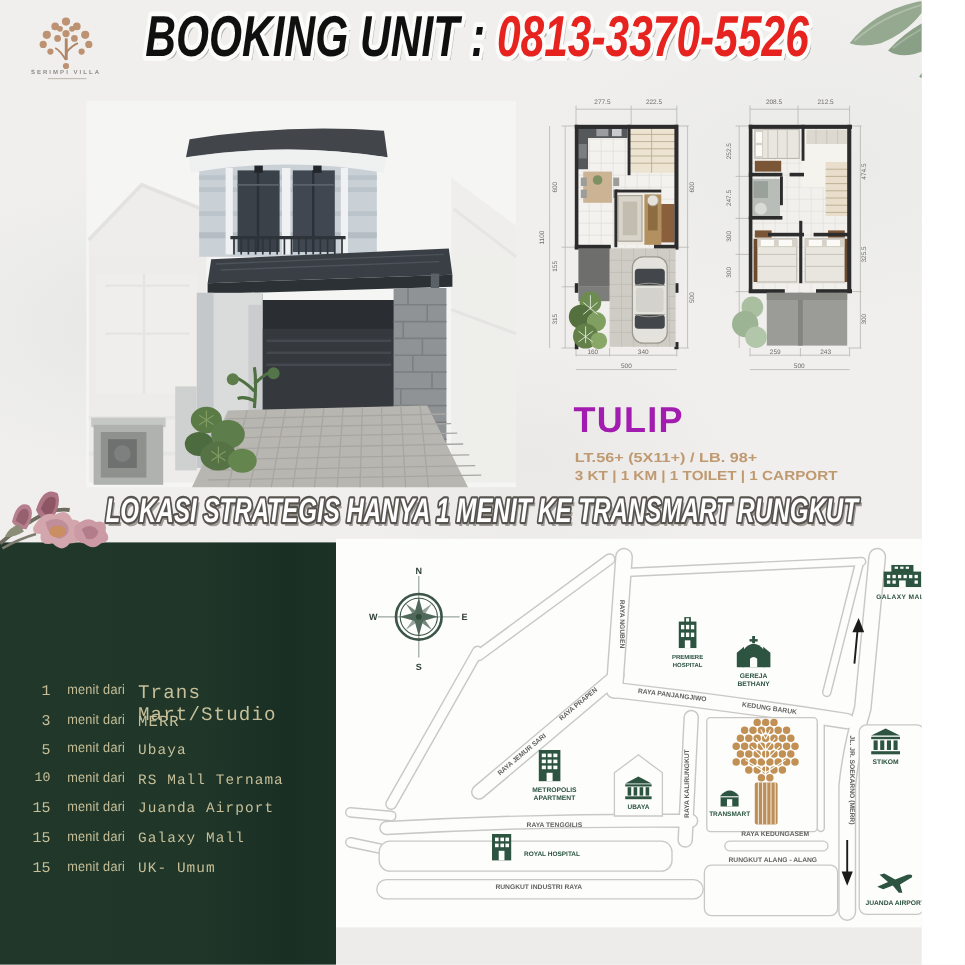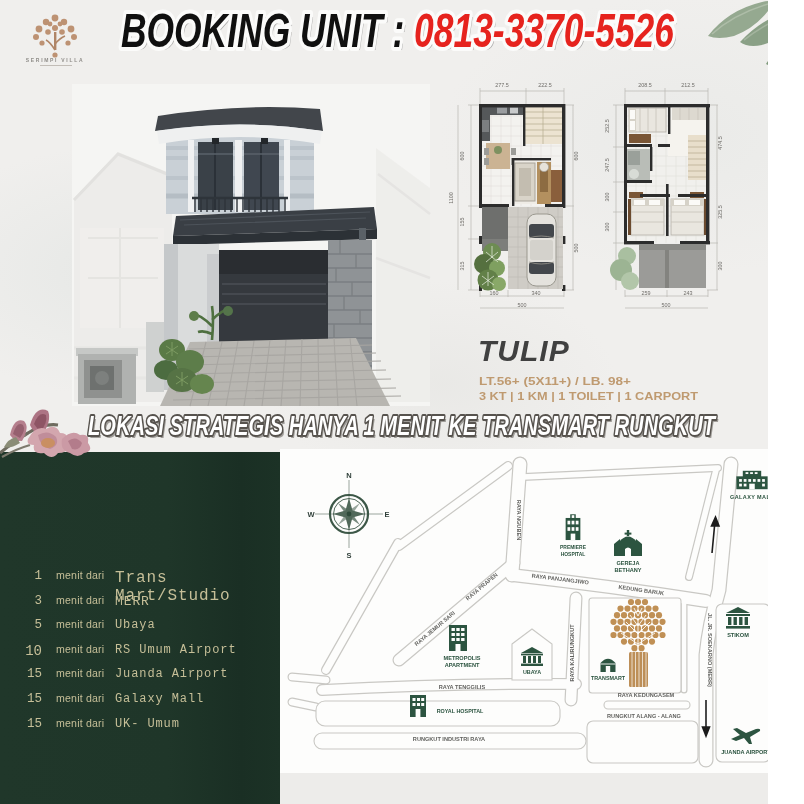--- a/index.html
+++ b/index.html
@@ -375,21 +375,21 @@
     <rect x="665" y="244" width="4" height="44" fill="#83837f"></rect>
     <rect x="639" y="244" width="67" height="6" fill="#8a8a86"></rect>
 
     <circle cx="627" cy="256" r="9" fill="#a9bfa0"></circle>
     <circle cx="621" cy="270" r="11" fill="#9cb493"></circle>
     <circle cx="630" cy="281" r="9" fill="#b2c6a9"></circle>
   </g>
   </g>
 </svg>
 
-<div class="abs" style="left:478px;top:334px;font-weight:bold;font-size:30px;letter-spacing:1px;color:#404040;font-style:italic;">TULIP</div>
+<div class="abs" style="left:478px;top:334px;font-weight:bold;font-size:30px;letter-spacing:1px;color:#a21caf;">TULIP</div>
 
 <svg class="abs" style="left:470px;top:368px;" width="260" height="42" viewBox="0 0 260 42">
   <g font-family="Liberation Sans, sans-serif" font-weight="bold" font-size="11" fill="#bf9a70">
     <text x="9" y="17" textLength="152" lengthAdjust="spacingAndGlyphs">LT.56+ (5X11+) / LB. 98+</text>
     <text x="9" y="32" textLength="219" lengthAdjust="spacingAndGlyphs">3 KT | 1 KM | 1 TOILET | 1 CARPORT</text>
   </g>
 </svg>
 
 <svg class="abs" style="left:0;top:398px;" width="804" height="52" viewBox="0 0 804 52">
   <g font-family="Liberation Sans, sans-serif" font-weight="bold" font-style="italic" font-size="28.5">
@@ -410,23 +410,23 @@
           <span style="position:absolute;right:238px;font-family:'Liberation Mono',monospace;font-size:12.5px;">3</span>
           <span style="position:absolute;left:56px;font-size:11.5px;letter-spacing:0.2px;transform:scaleX(0.92);transform-origin:left;">menit dari</span>
           <span style="position:absolute;left:115px;font-family:'Liberation Mono',monospace;font-size:13px;letter-spacing:0.9px;">MERR</span>
         </div>
     <div style="position:relative;height:24.6px;">
           <span style="position:absolute;right:238px;font-family:'Liberation Mono',monospace;font-size:12.5px;">5</span>
           <span style="position:absolute;left:56px;font-size:11.5px;letter-spacing:0.2px;transform:scaleX(0.92);transform-origin:left;">menit dari</span>
           <span style="position:absolute;left:115px;font-family:'Liberation Mono',monospace;font-size:12px;letter-spacing:0.9px;">Ubaya</span>
         </div>
     <div style="position:relative;height:24.6px;">
-          <span style="position:absolute;right:238px;font-family:'Liberation Mono',monospace;font-size:14px;">10</span>
+          <span style="position:absolute;right:238px;font-family:'Liberation Mono',monospace;font-size:11px;">10</span>
           <span style="position:absolute;left:56px;font-size:11.5px;letter-spacing:0.2px;transform:scaleX(0.92);transform-origin:left;">menit dari</span>
-          <span style="position:absolute;left:115px;font-family:'Liberation Mono',monospace;font-size:12px;letter-spacing:0.9px;">RS Umum Airport</span>
+          <span style="position:absolute;left:115px;font-family:'Liberation Mono',monospace;font-size:12px;letter-spacing:0.9px;">RS Mall Ternama</span>
         </div>
     <div style="position:relative;height:24.6px;">
           <span style="position:absolute;right:238px;font-family:'Liberation Mono',monospace;font-size:12.5px;">15</span>
           <span style="position:absolute;left:56px;font-size:11.5px;letter-spacing:0.2px;transform:scaleX(0.92);transform-origin:left;">menit dari</span>
           <span style="position:absolute;left:115px;font-family:'Liberation Mono',monospace;font-size:12px;letter-spacing:0.9px;">Juanda Airport</span>
         </div>
     <div style="position:relative;height:24.6px;">
           <span style="position:absolute;right:238px;font-family:'Liberation Mono',monospace;font-size:12.5px;">15</span>
           <span style="position:absolute;left:56px;font-size:11.5px;letter-spacing:0.2px;transform:scaleX(0.92);transform-origin:left;">menit dari</span>
           <span style="position:absolute;left:115px;font-family:'Liberation Mono',monospace;font-size:12px;letter-spacing:0.9px;">Galaxy Mall</span>

